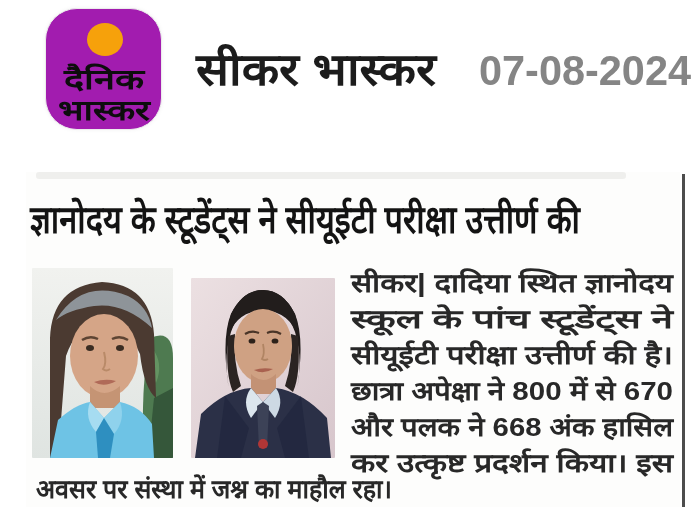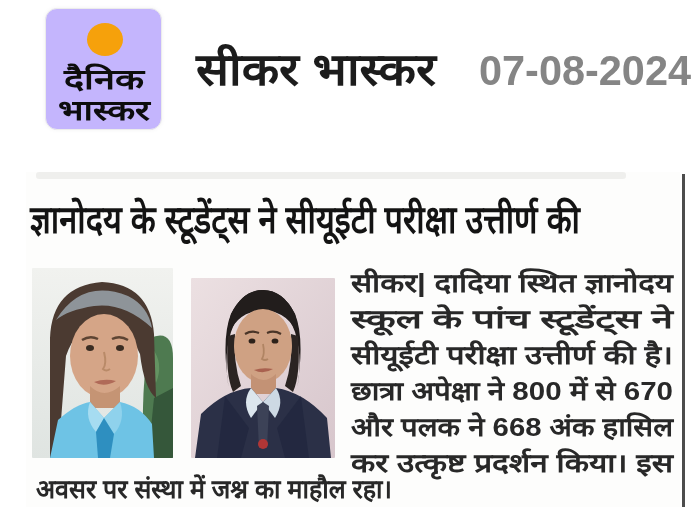--- a/index.html
+++ b/index.html
@@ -8,23 +8,23 @@
     background: #ffffff;
     font-family: "Liberation Sans", sans-serif;
     position: relative;
     overflow: hidden;
   }
   .abs { position: absolute; }
 
   
   .logo-box {
     left: 45px; top: 8px; width: 115px; height: 120px;
-    background: #c4b5fd;
+    background: #a21caf;
     border: 1px solid #ececec;
-    border-radius: 12px;
+    border-radius: 32px;
     box-shadow: 0 0 4px rgba(0,0,0,0.05);
   }
   .sun {
     position: absolute; left: 41px; top: 14px;
     width: 36px; height: 33px;
     border-radius: 50%;
     background: #F6A10B;
   }
   .logo-text-svg { position: absolute; left: 0; top: 0; width: 115px; height: 120px; }
   .logo-text-svg text {

